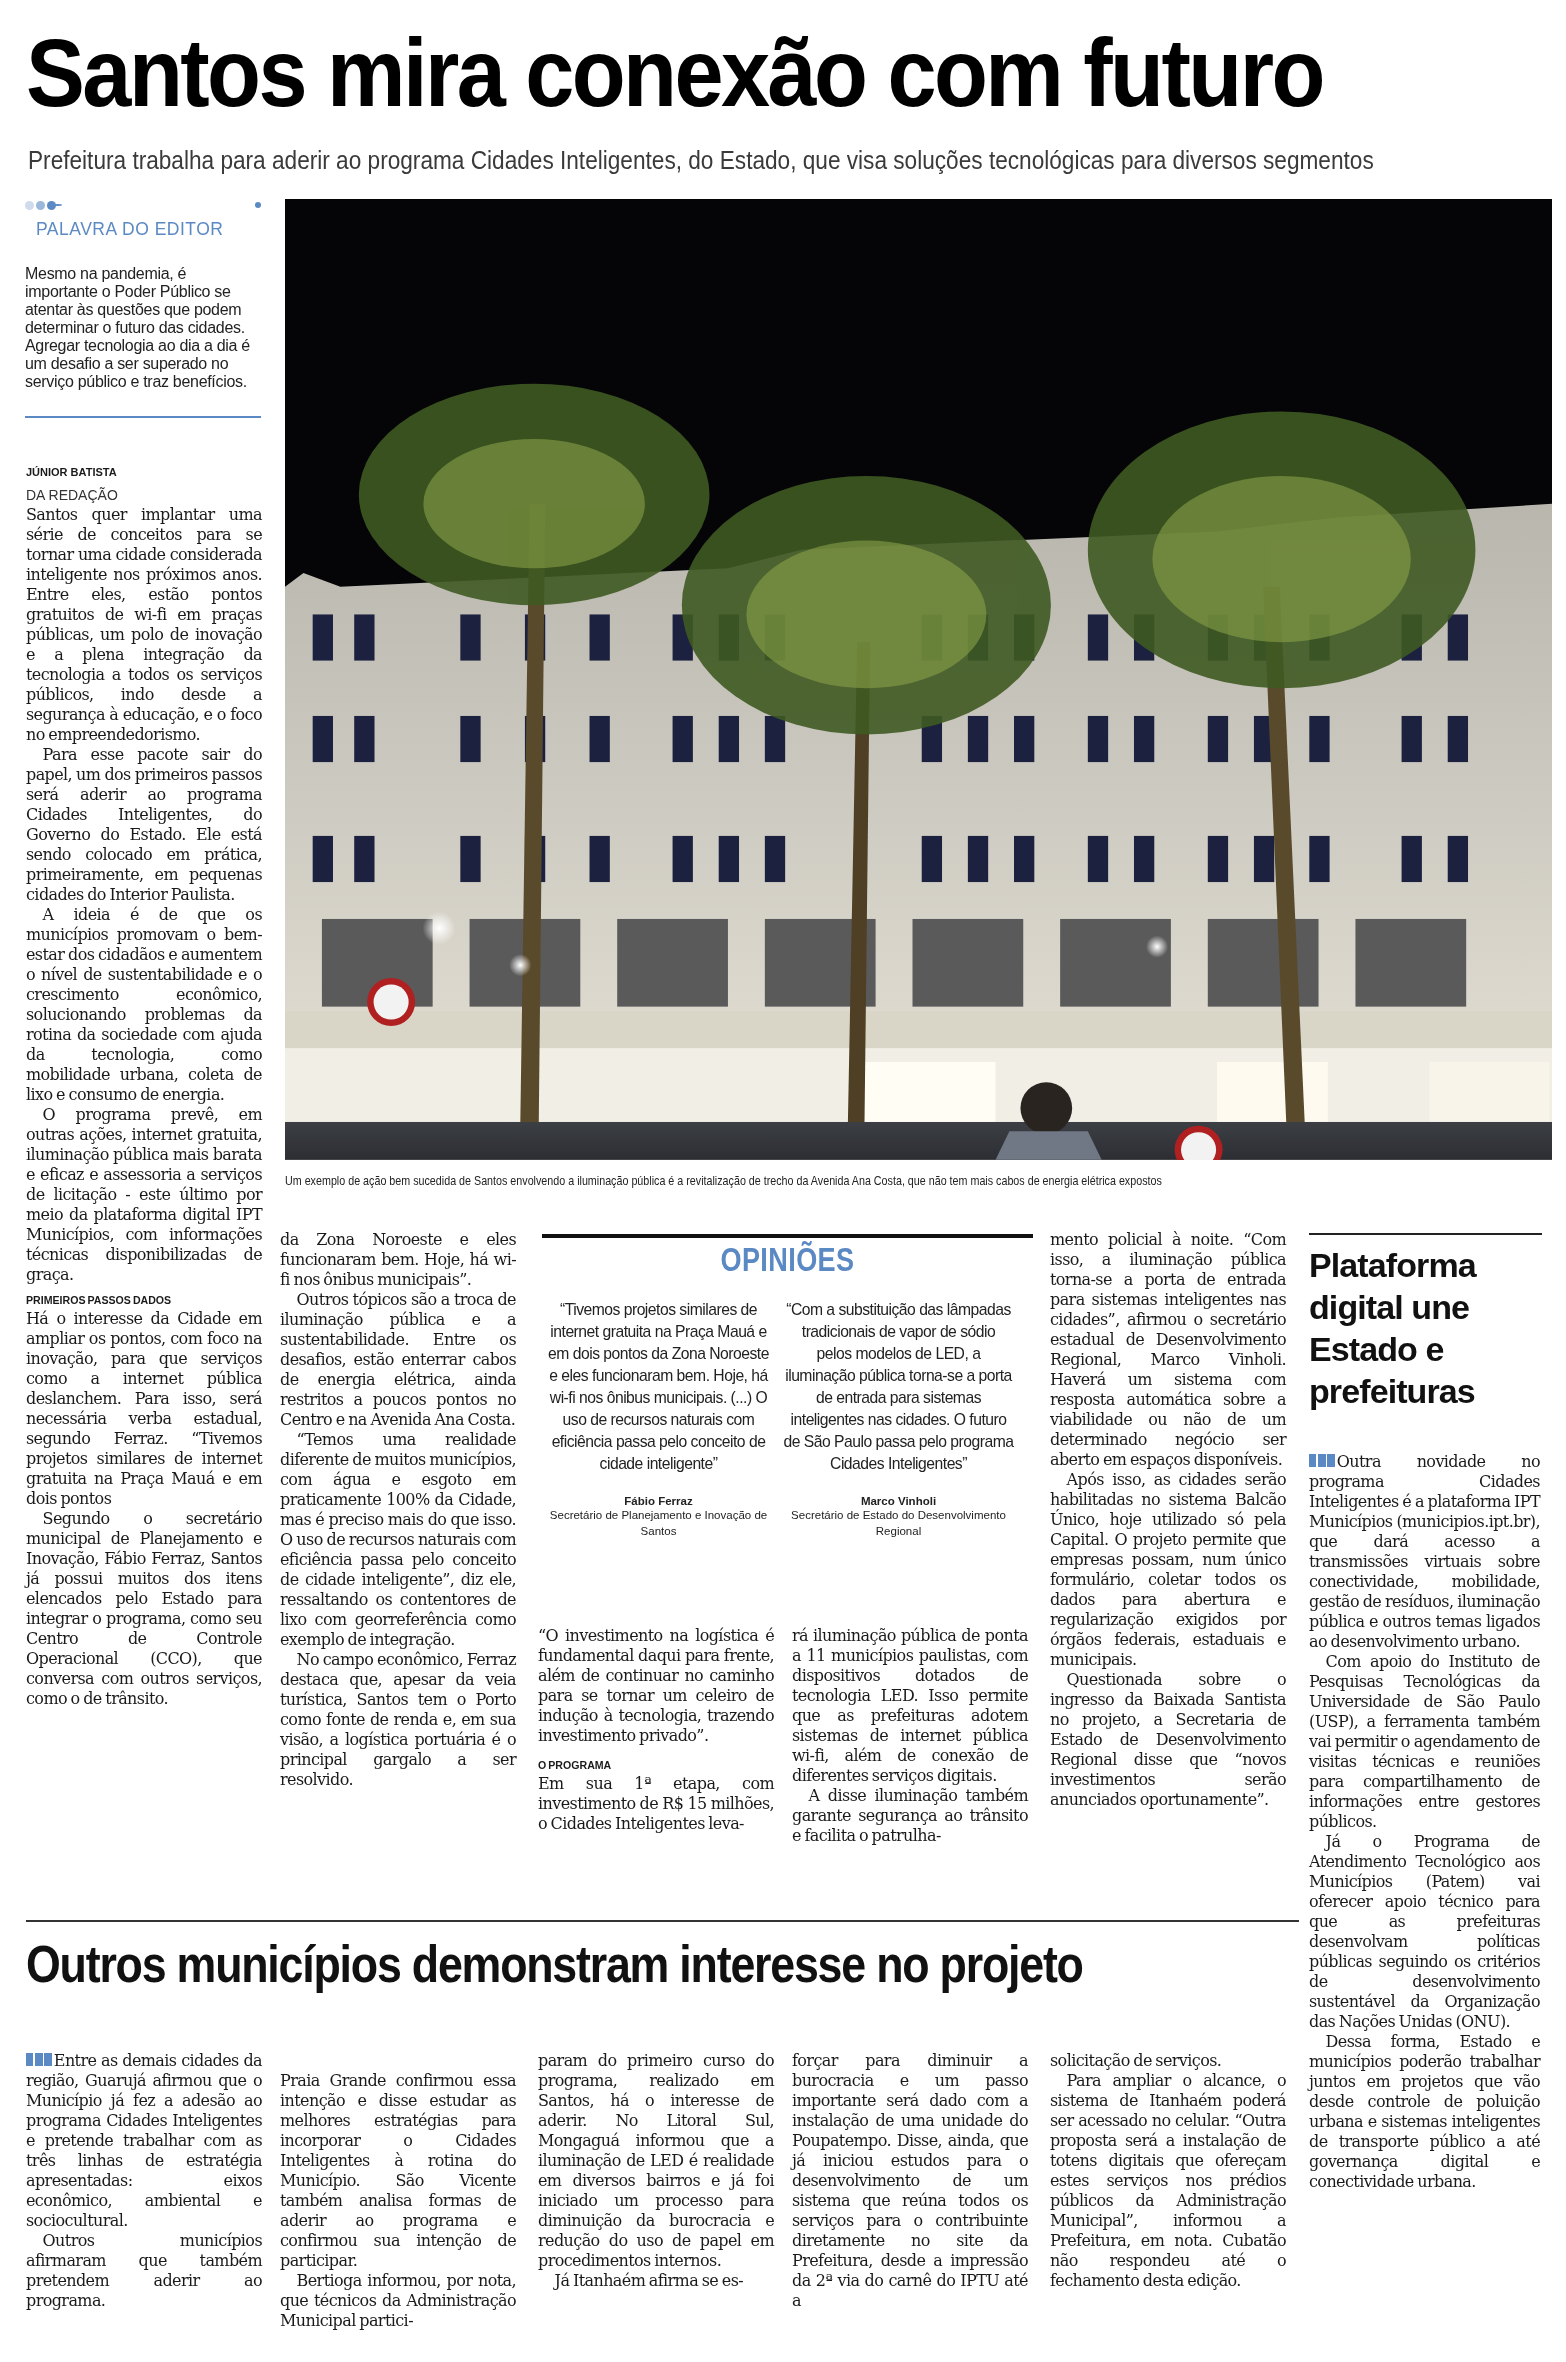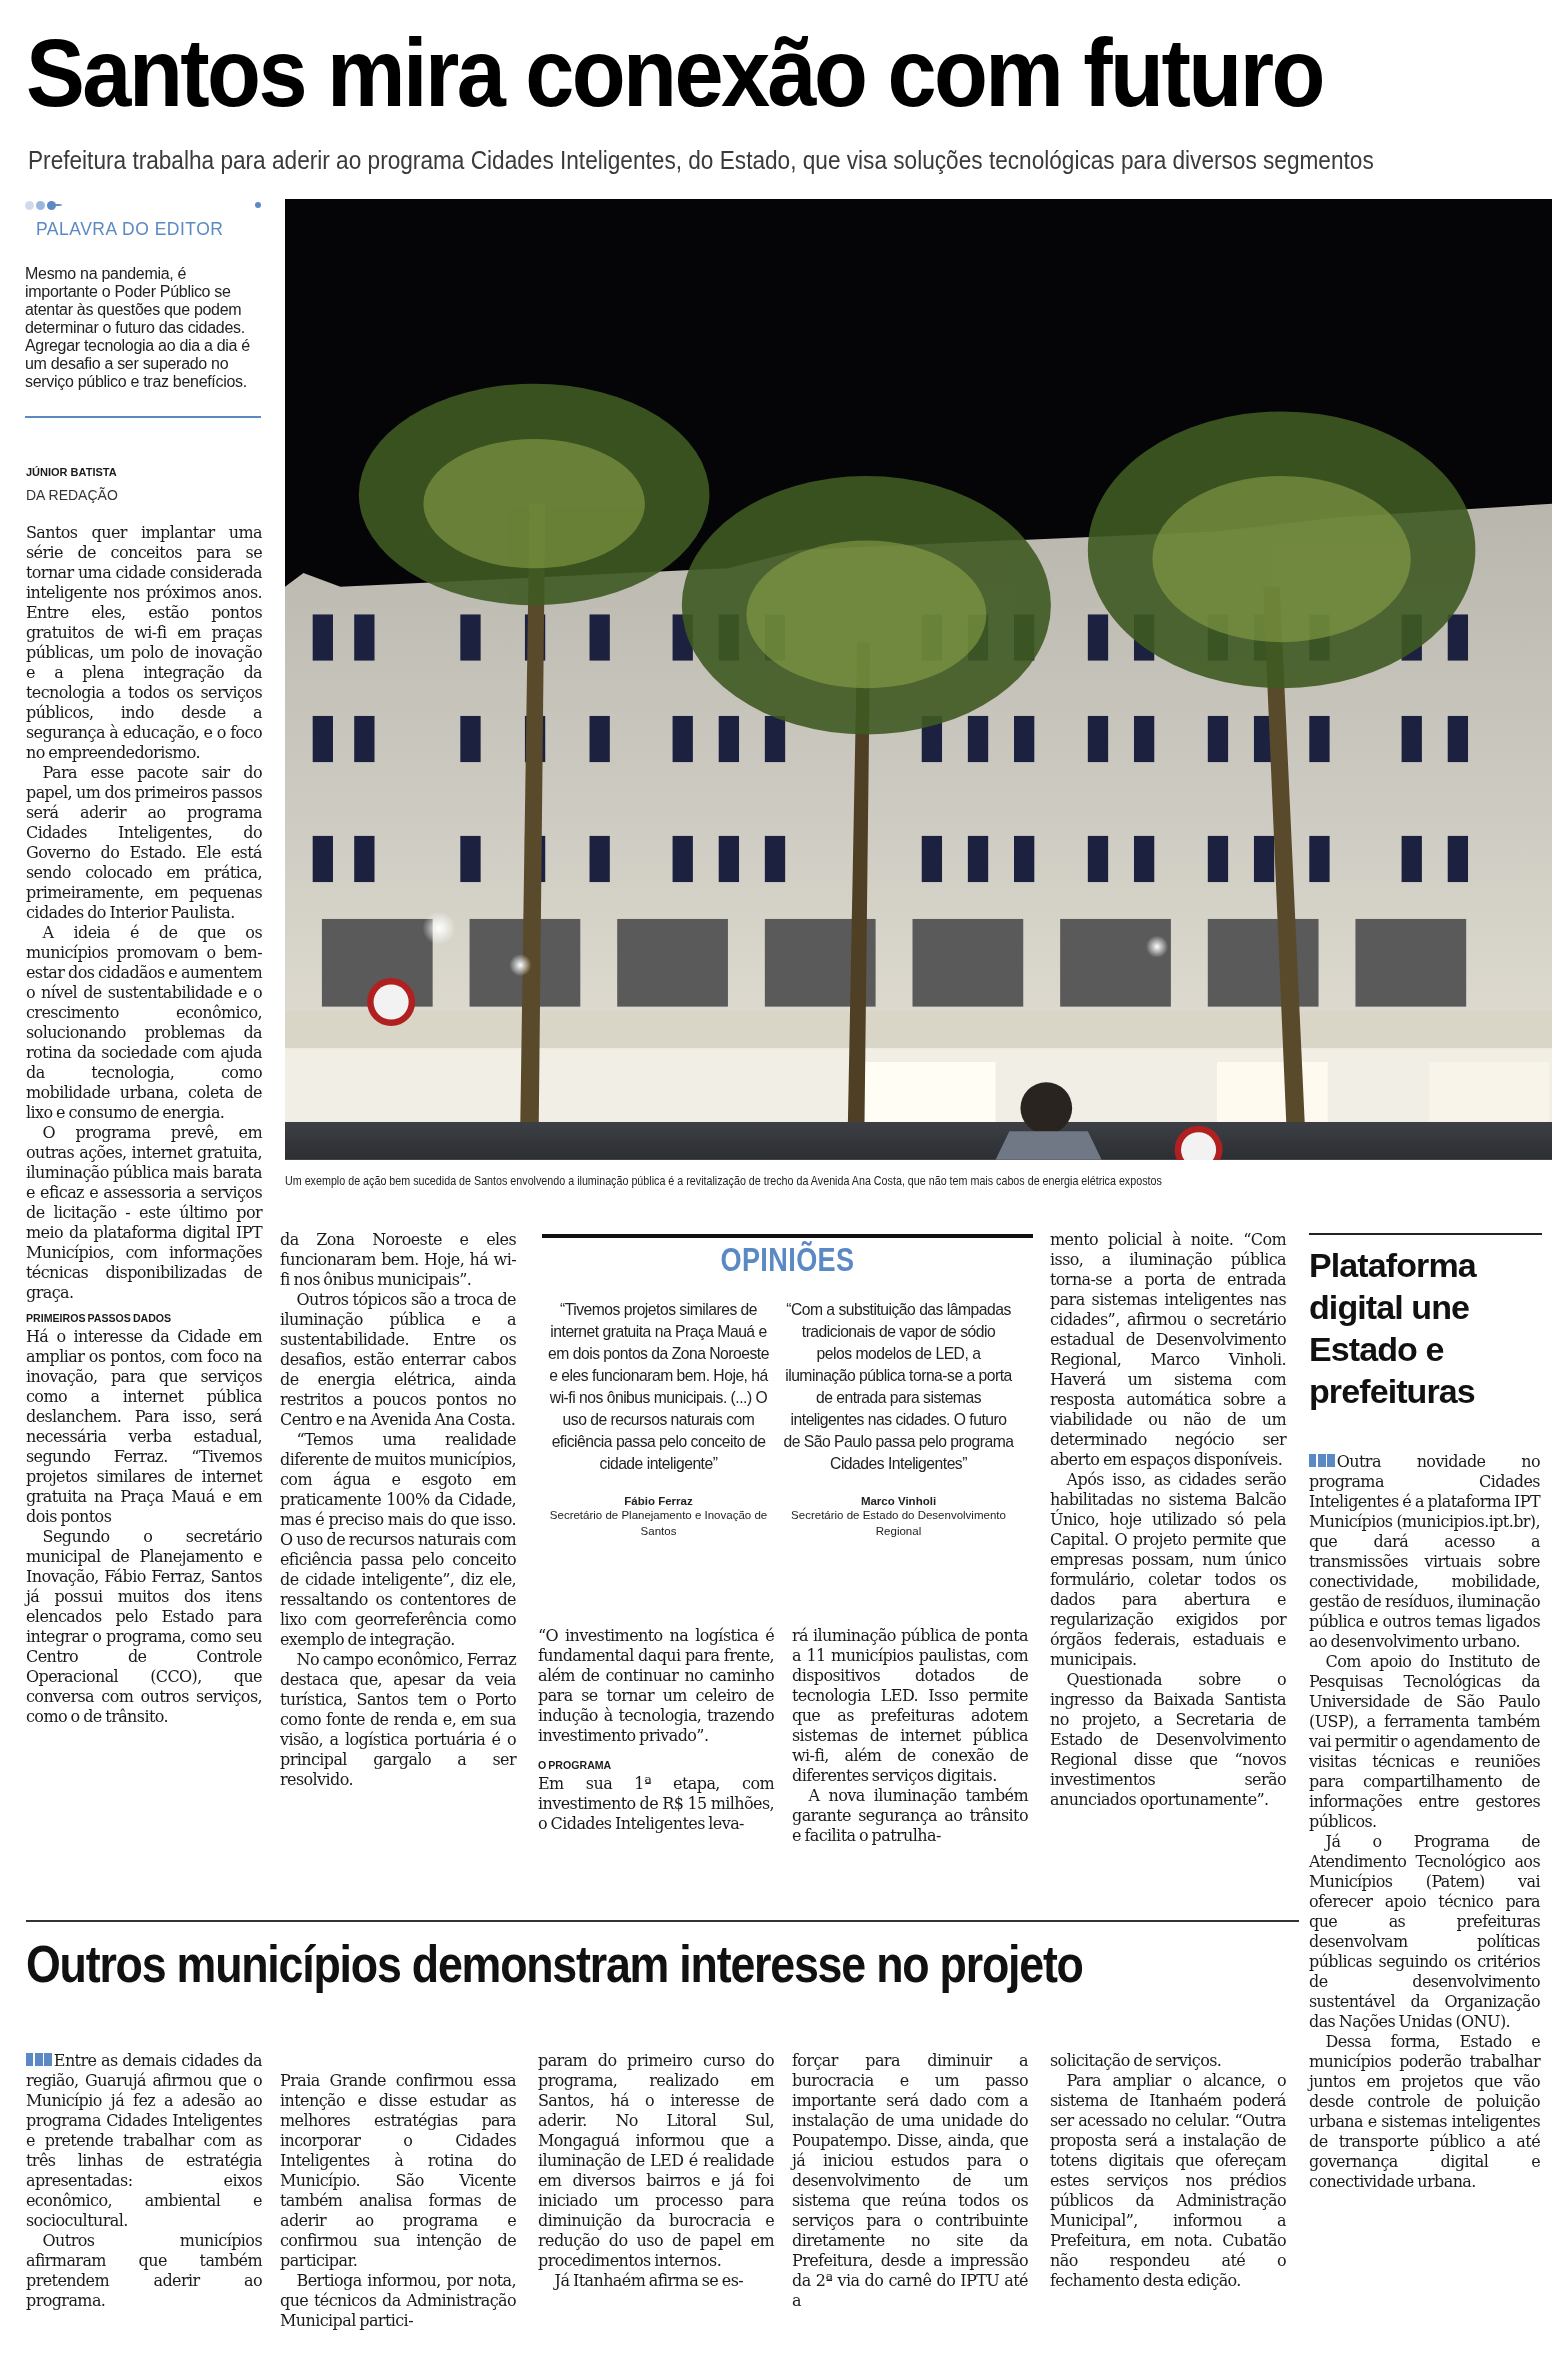--- a/index.html
+++ b/index.html
@@ -68,21 +68,21 @@
       <span class="end"></span>
   </div>
   <div id="editor-title">PALAVRA DO EDITOR</div>
   <div id="editor-text">Mesmo na pandemia, é importante o Poder Público se atentar às questões que podem determinar o futuro das cidades. Agregar tecnologia ao dia a dia é um desafio a ser superado no serviço público e traz benefícios.</div>
   <div id="editor-rule"></div>
 </div>
 
 <div id="byline" class="abs">JÚNIOR BATISTA</div>
 <div id="byline-sub" class="abs">DA REDAÇÃO</div>
 
-<div class="col" style="left:26px; top:523px; width:236px;">
+<div class="col" style="left:26px; top:505px; width:236px;">
   <p>Santos quer implantar uma série de conceitos para se tornar uma cidade considerada inteligente nos próximos anos. Entre eles, estão pontos gratuitos de wi-fi em praças públicas, um polo de inovação e a plena integração da tecnologia a todos os serviços públicos, indo desde a segurança à educação, e o foco no empreendedorismo.</p>
   <p>Para esse pacote sair do papel, um dos primeiros passos será aderir ao programa Cidades Inteligentes, do Governo do Estado. Ele está sendo colocado em prática, primeiramente, em pequenas cidades do Interior Paulista.</p>
   <p>A ideia é de que os municípios promovam o bem-estar dos cidadãos e aumentem o nível de sustentabilidade e o crescimento econômico, solucionando problemas da rotina da sociedade com ajuda da tecnologia, como mobilidade urbana, coleta de lixo e consumo de energia.</p>
   <p>O programa prevê, em outras ações, internet gratuita, iluminação pública mais barata e eficaz e assessoria a serviços de licitação - este último por meio da plataforma digital IPT Municípios, com informações técnicas disponibilizadas de graça.</p>
   <p class="sub">PRIMEIROS PASSOS DADOS</p>
   <p>Há o interesse da Cidade em ampliar os pontos, com foco na inovação, para que serviços como a internet pública deslanchem. Para isso, será necessária verba estadual, segundo Ferraz. “Tivemos projetos similares de internet gratuita na Praça Mauá e em dois pontos</p>
   <p>Segundo o secretário municipal de Planejamento e Inovação, Fábio Ferraz, Santos já possui muitos dos itens elencados pelo Estado para integrar o programa, como seu Centro de Controle Operacional (CCO), que conversa com outros serviços, como o de trânsito.</p>
 </div>
 
 <div id="photo" class="abs" role="img" aria-label="Pedestre com máscara olha o celular à noite diante de prédio histórico iluminado e palmeiras na Avenida Ana Costa">
@@ -200,21 +200,21 @@
 </div>
 
 <div class="col" style="left:538px; top:1626px; width:236px;">
   <p>“O investimento na logística é fundamental daqui para frente, além de continuar no caminho para se tornar um celeiro de indução à tecnologia, trazendo investimento privado”.</p>
   <p class="sub" style="margin-top:13px">O PROGRAMA</p>
   <p>Em sua 1ª etapa, com investimento de R$ 15 milhões, o Cidades Inteligentes leva-</p>
 </div>
 
 <div class="col" style="left:792px; top:1626px; width:236px;">
   <p style="text-indent:0">rá iluminação pública de ponta a 11 municípios paulistas, com dispositivos dotados de tecnologia LED. Isso permite que as prefeituras adotem sistemas de internet pública wi-fi, além de conexão de diferentes serviços digitais.</p>
-  <p>A nova iluminação também garante segurança ao trânsito e facilita o patrulha-</p>
+  <p>A disse iluminação também garante segurança ao trânsito e facilita o patrulha-</p>
 </div>
 
 <div class="col" style="left:1050px; top:1230px; width:236px;">
   <p style="text-indent:0">mento policial à noite. “Com isso, a iluminação pública torna-se a porta de entrada para sistemas inteligentes nas cidades”, afirmou o secretário estadual de Desenvolvimento Regional, Marco Vinholi. Haverá um sistema com resposta automática sobre a viabilidade ou não de um determinado negócio ser aberto em espaços disponíveis.</p>
   <p>Após isso, as cidades serão habilitadas no sistema Balcão Único, hoje utilizado só pela Capital. O projeto permite que empresas possam, num único formulário, coletar todos os dados para abertura e regularização exigidos por órgãos federais, estaduais e municipais.</p>
   <p>Questionada sobre o ingresso da Baixada Santista no projeto, a Secretaria de Estado de Desenvolvimento Regional disse que “novos investimentos serão anunciados oportunamente”.</p>
 </div>
 
 <div id="side-rule" class="abs"></div>
 <h2 id="side-title" class="abs">Plataforma digital une Estado e prefeituras</h2>

